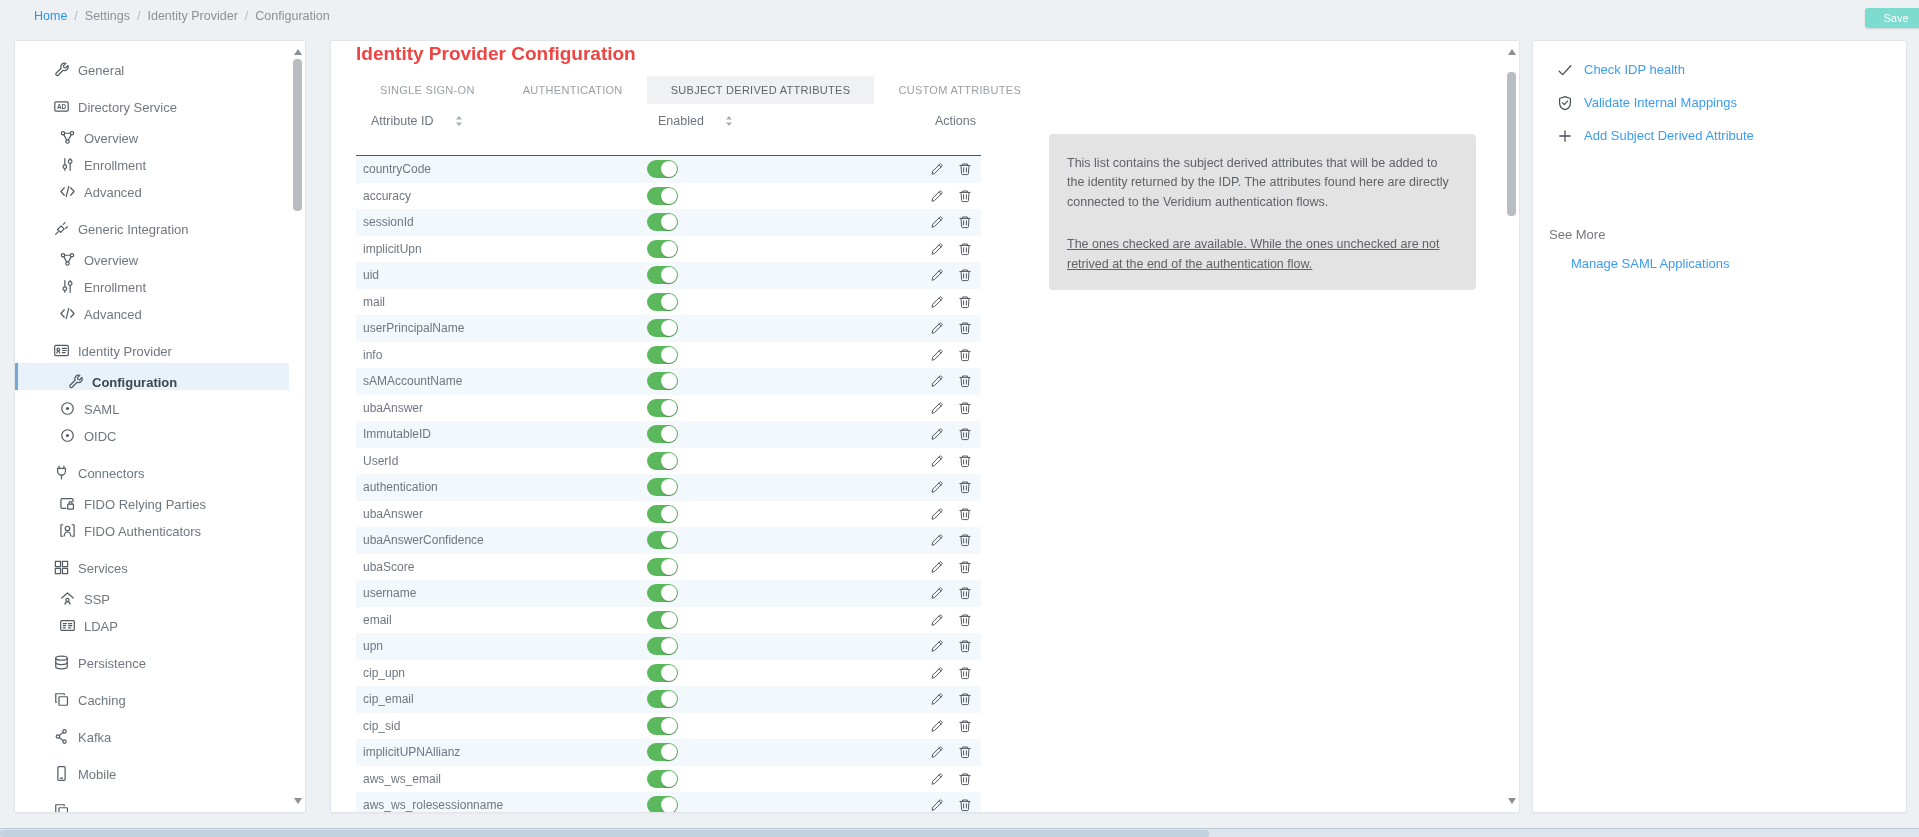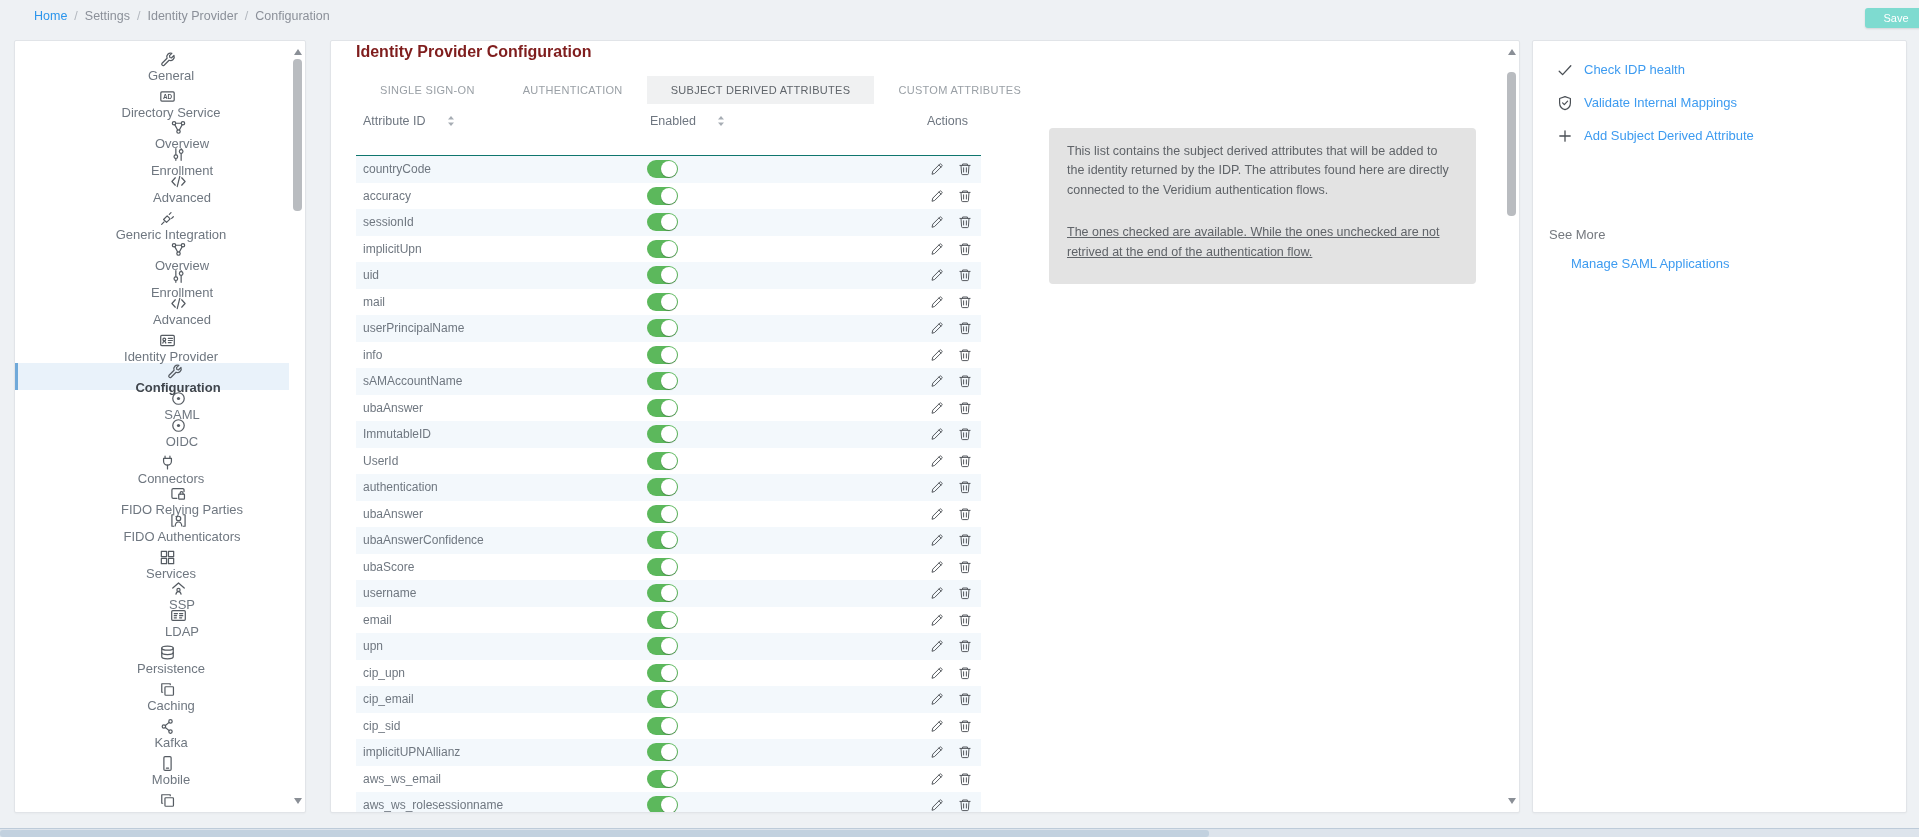--- a/index.html
+++ b/index.html
@@ -14,59 +14,59 @@
   .crumb-sep { color:#b3b8bf; margin:0 7px; }
   .save { position:absolute; left:1849px; top:8px; width:62px; height:20px; background:#7edbd0; color:#fff;
           border:none; border-radius:3px; font-size:11px; font-family:inherit; box-shadow:0 1px 2px rgba(0,0,0,.12); cursor:pointer; }
 
   
   .panel { position:absolute; background:#fff; border:1px solid #e1e4e8; border-radius:2px; box-shadow:0 1px 2px rgba(0,0,0,.03); }
 
   
   .sidebar { left:14px; top:40px; width:292px; height:773px; overflow:hidden; }
   .side-items { position:absolute; left:0; top:10px; width:274px; }
-  .side-item { display:flex; align-items:center; height:27px; padding-left:38px; font-size:13px; color:#6f7780; cursor:pointer;flex-direction:column; }
-  .side-item.sub { padding-left:60px; }
+  .side-item { display:flex; align-items:flex-end; height:27px; padding-left:38px; font-size:13px; color:#6f7780; cursor:pointer; }
+  .side-item.sub { padding-left:44px; }
   .side-item.gap-top { margin-top:10px; }
   .side-item.gap-sub { margin-top:4px; }
   .side-item.active { background:#e9f2fa; border-left:3px solid #70a9d9; padding-left:49px; color:#3f454c; font-weight:bold; }
   .side-icon { width:17px; height:17px; margin-right:8px; color:#555b62; flex:0 0 17px; display:inline-flex; }
   .side-icon svg { width:17px; height:17px; }
   .side-label { white-space:nowrap; }
 
   
   .vscroll { position:absolute; width:14px; top:0; bottom:0; }
   .vscroll .arr { position:absolute; left:3px; width:0; height:0; border-left:4.5px solid transparent; border-right:4.5px solid transparent; }
   .vscroll .arr.up { top:8px; border-bottom:6px solid #8a8f96; }
   .vscroll .arr.down { bottom:8px; border-top:6px solid #8a8f96; }
   .vscroll .thumb { position:absolute; left:2px; width:9px; background:#b9bcc0; border-radius:4px; }
   .sidebar .vscroll { left:276px; }
   .main .vscroll { left:1174px; }
 
   
   .main { left:330px; top:40px; width:1190px; height:773px; overflow:hidden; }
-  .main h1 { position:absolute; left:25px; top:2px; font-size:16px; color:#7f1d1d; font-weight:bold; }
+  .main h1 { position:absolute; left:25px; top:2px; font-size:19px; color:#ef4444; font-weight:bold; }
   .tabs { position:absolute; left:25px; top:35px; height:28px; display:flex; }
   .tab { height:28px; line-height:28px; padding:0 24px; font-size:11px; letter-spacing:.3px; color:#9aa0a6; cursor:pointer; white-space:nowrap; }
   .tab.active { background:#f0f1f2; color:#5f646a; }
   .thead { position:absolute; left:25px; top:73px; width:625px; height:20px; font-size:12.5px; color:#6e7680; }
-  .thead .hc { position:absolute; top:0; display:flex; align-items:center; gap:21px; }
+  .thead .hc { position:absolute; top:0; display:flex; align-items:center; gap:21px;margin-left:8px; }
   .hc.c0 { left:7px; } .hc.c1 { left:294px; } .hc.c2 { left:571px; }
   .sort-icon svg { display:block; }
   .rows { position:absolute; left:25px; top:114px; width:625px; height:659px; border-top:1px solid #0f766e; overflow:hidden; }
   .trow { position:relative; height:26.5px; font-size:12px; color:#6f7780; }
   .trow.odd { background:#f3f8fc; }
   .trow .attr { position:absolute; left:7px; top:0; line-height:26.5px; }
   .toggle { position:absolute; left:291px; top:4px; width:31px; height:18px; border-radius:9px; background:#5cb85c; cursor:pointer; }
   .toggle .knob { position:absolute; right:1px; top:1px; width:16px; height:16px; border-radius:50%; background:#fff; box-shadow:0 1px 1px rgba(0,0,0,.25); }
   .rowbtn { position:absolute; top:5px; width:17px; height:17px; border:none; background:none; padding:0; cursor:pointer; color:#55595e; }
   .rowbtn svg { width:16px; height:16px; }
   .rowbtn.edit { left:572px; } .rowbtn.del { left:600px; }
 
-  .infobox { position:absolute; left:718px; top:87px; width:427px; height:156px; background:#e3e3e3; border-radius:4px; padding:14px 18px; font-size:12.5px; color:#5f6368; line-height:1.55; }
+  .infobox { position:absolute; left:718px; top:93px; width:427px; height:156px; background:#e3e3e3; border-radius:4px; padding:20px 18px; font-size:12.5px; color:#5f6368; line-height:1.55; }
   .infobox p + p { margin-top:23px;text-decoration:underline; }
 
   
   .rightpanel { left:1532px; top:40px; width:375px; height:773px; }
   .qa { position:absolute; left:0; top:12px; width:100%; }
   .qa-item { display:flex; align-items:center; height:33px; padding-left:24px; cursor:pointer; }
   .qa-icon { width:16px; height:16px; margin-right:11px; color:#4a4f55; display:inline-flex; }
   .qa-icon svg { width:16px; height:16px; }
   .qa-label { font-size:13px; color:#3d9bf0; text-decoration:none; }
   .see-more { position:absolute; left:16px; top:186px; font-size:13px; color:#75797f; }

